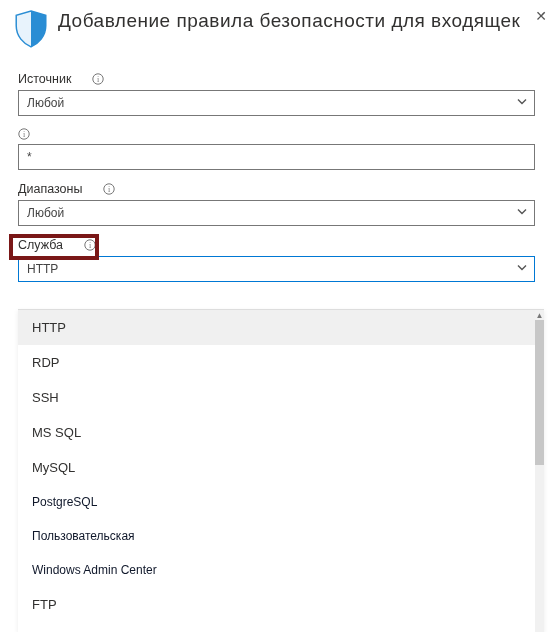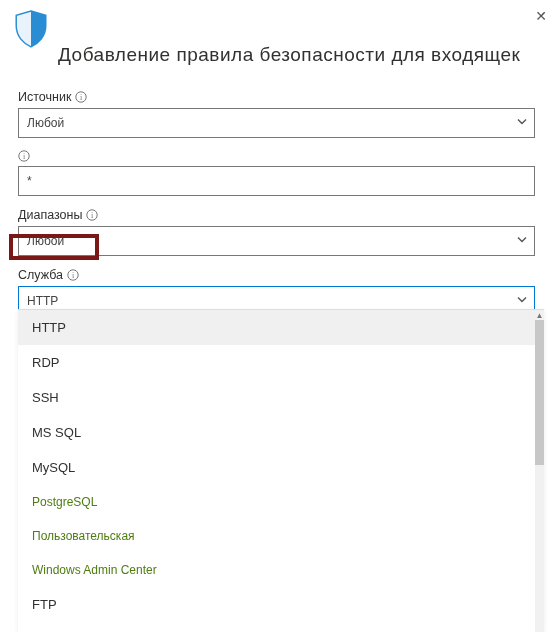--- a/index.html
+++ b/index.html
@@ -18,21 +18,21 @@
     align-items: flex-start;
     padding: 8px 14px 6px 14px;
   }
   .shield-icon {
     width: 34px;
     height: 38px;
     margin-right: 10px;
     flex-shrink: 0;
     margin-top: 2px;
   }
-  .title-block { padding-top: 2px; margin-top: 34px; }
+  .title-block { padding-top: 2px; }
   .title {
     font-size: 19px;
     font-weight: 400;
     letter-spacing: 0.5px;
     white-space: nowrap;
   }
   .subtitle {
     font-size: 12px;
     color: #666;
     margin-top: 1px;
@@ -50,36 +50,36 @@
   }
   .field {
     margin-top: 8px;
     margin-bottom: 4px;
   }
   .field-label {
     font-size: 12.5px;
     color: #323130;
     display: flex;
     align-items: center;
-    gap: 4px;
+    gap: 21px;
     padding: 4px 0;
   }
   .info-icon {
     display: inline-flex;
     align-items: center;
   }
   .info-icon svg { display:block; }
   .select-box, .input-box {
     width: 100%;
     height: 26px;
     border: 1px solid #777;
     background: #fff;
     display: flex;
     align-items: center;
-    padding: 14px 8px;
+    padding: 0 8px;
     position: relative;
     font-size: 12px;
     color: #444;
     cursor: pointer;
   }
   .input-box { cursor: text; }
   .select-box.service {
     border: 1px solid #0078d4;
   }
   .chevron {
@@ -109,21 +109,21 @@
     font-size: 13px;
     color: #323130;
     cursor: pointer;
     white-space: nowrap;
   }
   .dd-item.selected {
     background: #f0f0f0;
   }
   .dd-item.muted {
     font-size: 12px;
-    color: #4d7c0f;
+    color: #0f172a;
   }
   .scrollbar-track {
     position: absolute;
     top: 0;
     right: 0;
     width: 9px;
     height: 100%;
     background: #f1f1f1;
   }
   .scrollbar-thumb {

